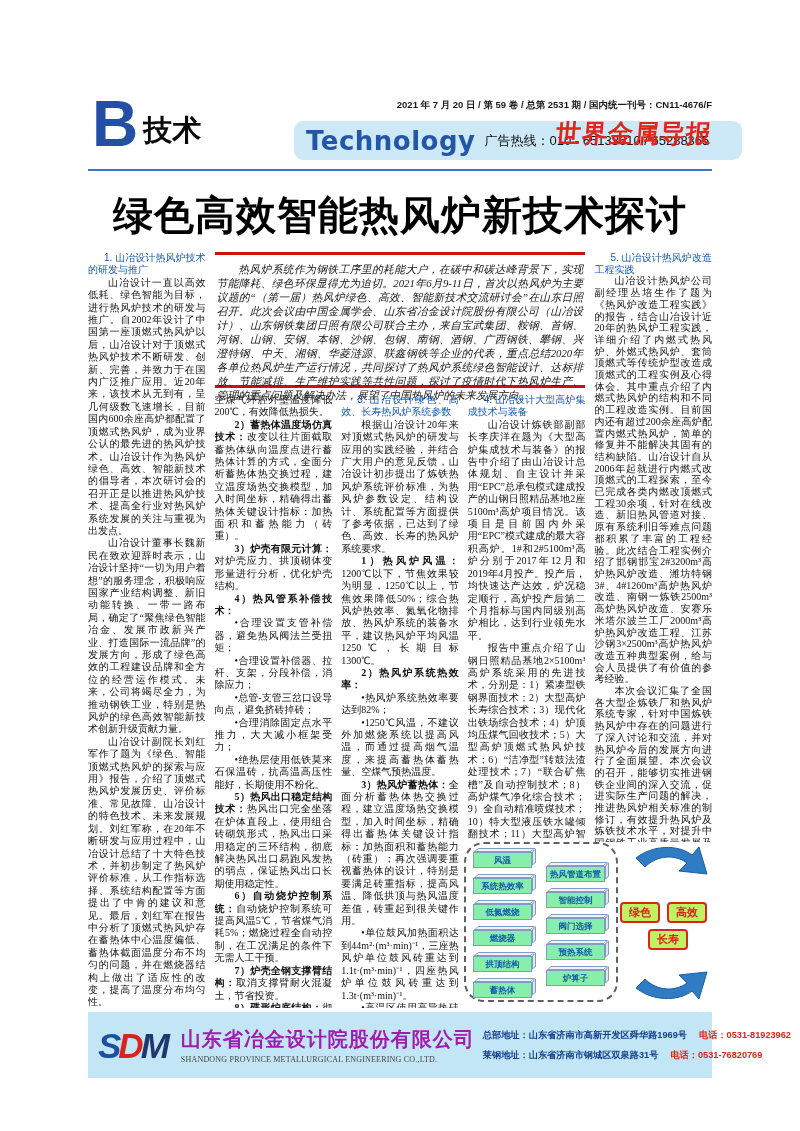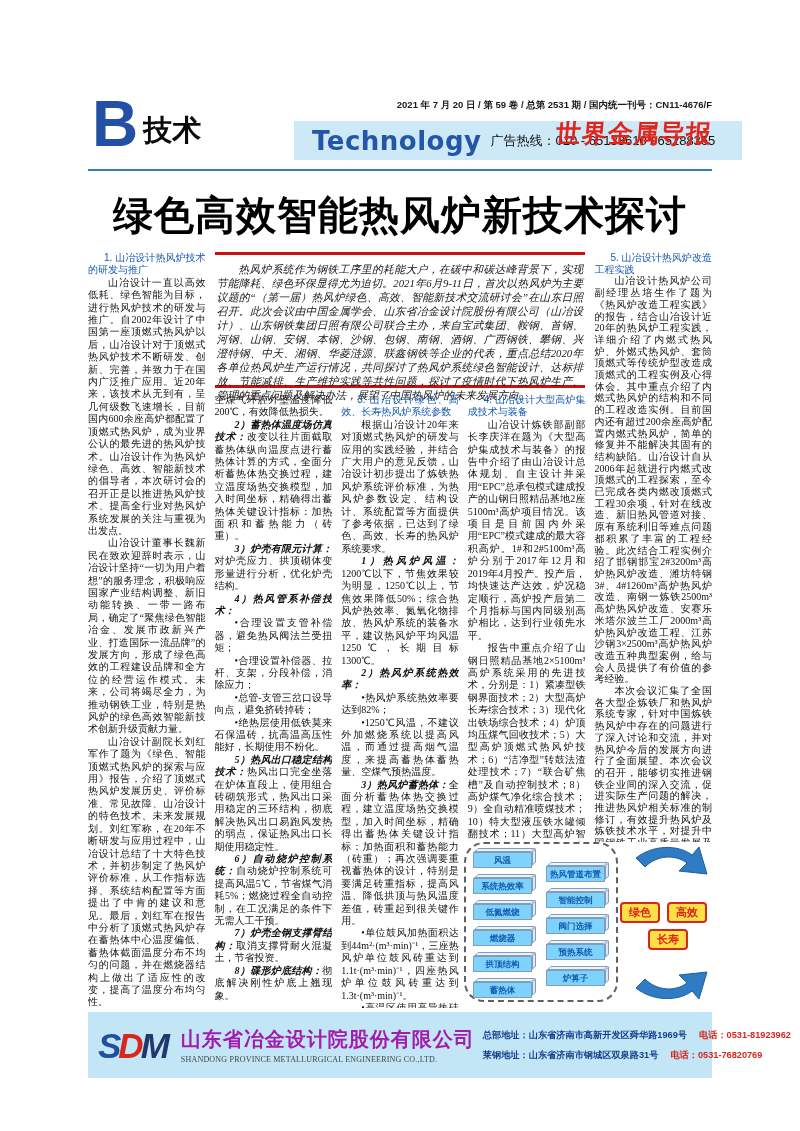--- a/index.html
+++ b/index.html
@@ -7,21 +7,21 @@
        font-family:"Liberation Sans",sans-serif;overflow:hidden;}
   .page{position:absolute;left:88px;top:95px;width:624px;height:1000px;}
 
   
   .hdr{position:relative;height:76px;}
   .hdr-left{position:absolute;left:4px;top:0;display:flex;align-items:flex-end;}
   .hdr-b{font-size:64px;font-weight:bold;color:#2350a5;line-height:58px;}
   .hdr-cn{font-size:29px;font-weight:bold;color:#0a0a0a;margin-left:5px;margin-bottom:2px;}
   .issue{position:absolute;right:0;top:4px;font-size:9.5px;color:#1a1a1a;font-weight:bold;}
   .tech-bar{position:absolute;left:206px;top:26px;width:448px;height:39px;background:#cde9f8;
-            display:flex;align-items:center;padding:0 18px;box-sizing:border-box;}
+            display:flex;align-items:center;padding:0 12px;box-sizing:border-box;border-radius:9px;}
   .tech-word{color:#2456a8;font-weight:bold;font-size:26px;letter-spacing:0.5px;
              font-family:"DejaVu Sans",sans-serif;}
   .hotline{font-size:13px;font-weight:normal;color:#101010;margin-left:9px;white-space:nowrap;}
   .masthead{position:absolute;right:0;top:22px;font-size:25px;color:#e1251b;font-weight:bold;
             font-family:"Liberation Serif",serif;transform:skewX(-5deg);letter-spacing:1px;}
   .hdr-rule{position:absolute;left:0;right:0;top:74px;height:2px;background:#3a79bd;}
 
   
   .title{margin:17px 0 9px;text-align:center;font-family:"Liberation Serif",serif;
          font-weight:bold;font-size:40px;color:#000;letter-spacing:1px;}
@@ -39,44 +39,44 @@
   .col5{grid-column:5;grid-row:1 / 3;line-height:11.7px;}
   .intro{grid-column:2 / 5;grid-row:1;border-top:3px solid #cc1111;border-bottom:3px solid #cc1111;
          padding:7px 2px 5px;box-sizing:border-box;font-family:"Liberation Serif",serif;
          font-style:italic;font-size:10.8px;line-height:14px;text-align:justify;
          text-indent:2em;color:#151515;margin-bottom:6px;}
   .blk{margin:0;text-align:justify;}
   .blk.h{color:#1759ae;font-weight:normal;font-family:"Liberation Sans",sans-serif;text-indent:1.6em;}
   .blk.p,.blk.s,.blk.b{text-indent:2em;}
   .blk.c{text-indent:0;}
   .blk.sig{text-align:right;text-indent:0;padding-right:3px;font-weight:bold;}
-  .lead{font-weight:bold;font-style:italic;}
+  .lead{font-weight:bold;}
 
   
   .diagram{position:absolute;right:0;bottom:0;width:248px;height:166px;background:#fff;
            display:flex;z-index:3;}
   .diag-dash{width:154px;height:160px;border:2px dashed #606060;border-radius:20px;
              padding:8px 6px 6px 7px;display:flex;gap:9px;box-sizing:border-box;}
   .dstack{flex:1;display:flex;flex-direction:column;}
   .dstack-right{padding-top:14px;}
-  .box3d{position:relative;background:#7dd3fc;border:1px solid #7f9dbf;height:14px;line-height:14px;
+  .box3d{position:relative;background:#86efac;border:1px solid #7f9dbf;height:14px;line-height:14px;
          text-align:center;color:#1759ae;font-size:8.5px;font-weight:bold;margin-top:10px;
          margin-right:5px;white-space:nowrap;}
   .dstack .box3d:first-child{margin-top:0;}
   .box3d::before{content:"";position:absolute;top:-5px;left:2px;width:100%;height:4px;
                  background:#eef3f9;border:1px solid #7f9dbf;transform:skewX(-50deg);box-sizing:border-box;}
   .box3d::after{content:"";position:absolute;top:-3px;right:-5px;width:4px;height:100%;
                 background:#dfe8f2;border:1px solid #7f9dbf;transform:skewY(-42deg);box-sizing:border-box;}
   .diag-right{flex:1;position:relative;}
   .arrow-top{position:absolute;top:0;right:0;}
   .arrow-bottom{position:absolute;bottom:4px;right:0;}
   .res-row{position:absolute;top:60px;left:2px;display:flex;gap:7px;}
   .res-row2{top:87px;left:30px;}
   .res{border:2px solid #d9261c;color:#d9261c;font-weight:bold;font-size:11px;
-       padding:1px 7px;border-radius:4px;background:#fde047;white-space:nowrap;}
+       padding:1px 7px;border-radius:4px;background:#bef264;white-space:nowrap;}
 
   
   .footer{position:absolute;left:0;top:917px;width:624px;height:66px;background:#c3e6f6;
           display:flex;align-items:center;padding:0 10px;box-sizing:border-box;gap:8px;}
   .ad-label{position:absolute;right:5px;top:-14px;font-size:9px;color:#9aa7b0;}
   .sdm{font-size:35px;font-weight:bold;font-style:italic;letter-spacing:-3px;line-height:1;}
   .sdm-s{color:#1e4fa0;}.sdm-d{color:#d9261c;}.sdm-m{color:#20386e;}
   .co{margin-left:6px;}
   .co-cn{font-size:20px;color:#a21caf;letter-spacing:1px;font-weight:600;white-space:nowrap;}
   .co-en{font-size:8px;color:#444;font-family:"Liberation Serif",serif;margin-top:2px;
@@ -116,20 +116,21 @@
       </div>
     <div class="intro">热风炉系统作为钢铁工序里的耗能大户，在碳中和碳达峰背景下，实现节能降耗、绿色环保显得尤为迫切。2021年6月9-11日，首次以热风炉为主要议题的“（第一届）热风炉绿色、高效、智能新技术交流研讨会”在山东日照召开。此次会议由中国金属学会、山东省冶金设计院股份有限公司（山冶设计）、山东钢铁集团日照有限公司联合主办，来自宝武集团、鞍钢、首钢、河钢、山钢、安钢、本钢、沙钢、包钢、南钢、酒钢、广西钢铁、攀钢、兴澄特钢、中天、湘钢、华菱涟源、联鑫钢铁等企业的代表，重点总结2020年各单位热风炉生产运行情况，共同探讨了热风炉系统绿色智能设计、达标排放、节能减排、生产维护实践等共性问题，探讨了疫情时代下热风炉生产、管理的重点问题及解决办法，展望了中国热风炉的未来发展方向。</div>
     <div class="col col2">
         <p class="blk c">空煤气环腔外壁温度降低200℃，有效降低热损失。</p>
         <p class="blk s"><span class="lead">2）蓄热体温度场仿真技术：</span>改变以往片面截取蓄热体纵向温度点进行蓄热体计算的方式，全面分析蓄热体热交换过程，建立温度场热交换模型，加入时间坐标，精确得出蓄热体关键设计指标：加热面积和蓄热能力（砖重）。</p>
         <p class="blk s"><span class="lead">3）炉壳有限元计算：</span>对炉壳应力、拱顶砌体变形量进行分析，优化炉壳结构。</p>
         <p class="blk s"><span class="lead">4）热风管系补偿技术：</span></p>
         <p class="blk b">•合理设置支管补偿器，避免热风阀法兰受扭矩；</p>
         <p class="blk b">•合理设置补偿器、拉杆、支架，分段补偿，消除应力；</p>
         <p class="blk b">•总管-支管三岔口设导向点，避免挤砖掉砖；</p>
+        <p class="blk b">•合理消除固定点水平推力，大大减小框架受力；</p>
         <p class="blk b">•绝热层使用低铁莫来石保温砖，抗高温高压性能好，长期使用不粉化。</p>
         <p class="blk s"><span class="lead">5）热风出口稳定结构技术：</span>热风出口完全坐落在炉体直段上，使用组合砖砌筑形式，热风出口采用稳定的三环结构，彻底解决热风出口易跑风发热的弱点，保证热风出口长期使用稳定性。</p>
         <p class="blk s"><span class="lead">6）自动烧炉控制系统：</span>自动烧炉控制系统可提高风温5℃，节省煤气消耗5%；燃烧过程全自动控制，在工况满足的条件下无需人工干预。</p>
         <p class="blk s"><span class="lead">7）炉壳全钢支撑臂结构：</span>取消支撑臂耐火混凝土，节省投资。</p>
         <p class="blk s"><span class="lead">8）碟形炉底结构：</span>彻底解决刚性炉底上翘现象。</p>
       </div>
     <div class="col col3">
         <p class="blk h">3. 山冶设计绿色、高效、长寿热风炉系统参数</p>
         <p class="blk p">根据山冶设计20年来对顶燃式热风炉的研发与应用的实践经验，并结合广大用户的意见反馈，山冶设计初步提出了炼铁热风炉系统评价标准，为热风炉参数设定、结构设计、系统配置等方面提供了参考依据，已达到了绿色、高效、长寿的热风炉系统要求。</p>
         <p class="blk s"><span class="lead">1）热风炉风温：</span>1200℃以下，节焦效果较为明显，1250℃以上，节焦效果降低50%；综合热风炉热效率、氮氧化物排放、热风炉系统的装备水平，建议热风炉平均风温1250℃，长期目标1300℃。</p>

